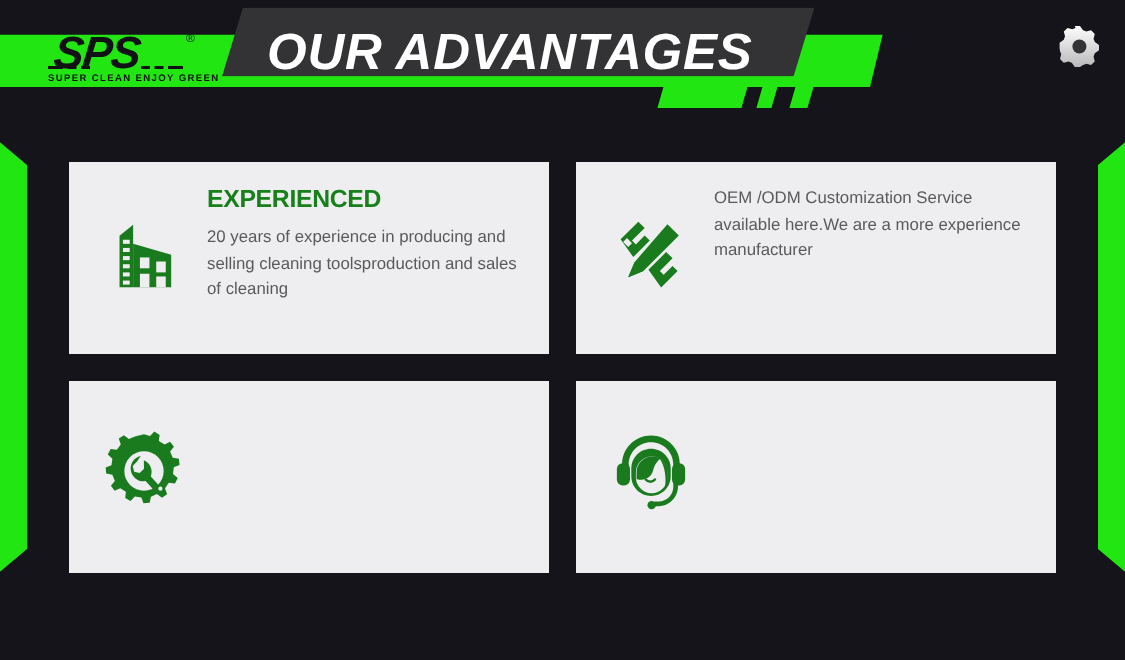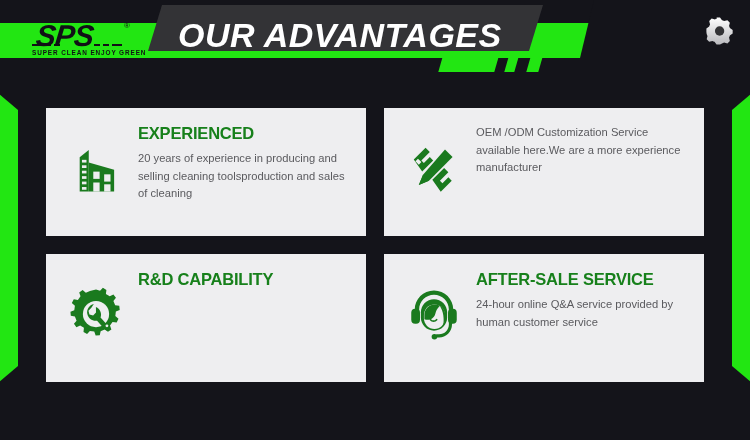--- a/index.html
+++ b/index.html
@@ -316,39 +316,34 @@
     <div class="card">
       <div class="card-icon">
         <svg viewBox="0 0 64 64" width="56" height="56">
           <path fill="#1a7a1e" d="M32 4l4.6 1.3 3.3-3.4 4 2.6-.6 4.7 4.4 2.6 4.2-2.1 2.9 3.8-2.9 3.7 2 4.7 4.7.8.5 4.7-4.4 1.8-.6 5 3.6 3.1-2.1 4.3-4.7-.6-2.9 4.2 1.6 4.5-3.9 2.7-3.8-2.8-4.6 2 -1 4.6-4.7.3-1.6-4.4-5-.7-3.2 3.5-4.1-2.4.5-4.7-4.3-2.7-4.3 2-2.8-3.9 3-3.6-1.9-4.7-4.7-.9-.4-4.7 4.4-1.7.7-5-3.5-3.2 2.2-4.2 4.7.7 3-4.1-1.5-4.5 3.9-2.6 3.7 2.9 4.7-1.9z"></path>
           <circle cx="32" cy="32" r="15" fill="#eeeef0"></circle>
           <path fill="#1a7a1e" d="M29.5 20.5c-5.2 1.1-8.6 6.3-7.4 11.6 1.1 5.1 6 8.4 11.1 7.6l9 9.9c1 1.1 2.7 1.2 3.8.2 1.1-1 1.2-2.7.2-3.8l-9-9.9c1.8-4.8-.5-10.2-5.3-12.2l.1 6.3-3.3 3.4-4.2-1.1-1.1-4.3 3.3-3.4z"></path>
           <circle cx="44.5" cy="45.5" r="1.6" fill="#eeeef0"></circle>
         </svg>
       </div>
       <div class="card-body">
-        <div class="card-title">R&amp;D CAPABILITY</div>
       </div>
     </div>
 
     <div class="card">
       <div class="card-icon">
         <svg viewBox="0 0 64 64" width="56" height="56">
           <path fill="#1a7a1e" d="M32 5C19.8 5 10 14.8 10 27v8h5v-8c0-9.4 7.6-17 17-17s17 7.6 17 17v8h5v-8C54 14.8 44.2 5 32 5z"></path>
           <rect x="6" y="26" width="10" height="17" rx="4.5" fill="#1a7a1e"></rect>
           <rect x="48" y="26" width="10" height="17" rx="4.5" fill="#1a7a1e"></rect>
           <path fill="#1a7a1e" d="M49 41v3c0 6.2-5 11.2-11.2 11.2h-3.3v3.6h3.3C45.8 58.8 52.6 52 52.6 43.6V41z"></path>
           <circle cx="32.5" cy="58" r="3.2" fill="#1a7a1e"></circle>
           <path fill="#1a7a1e" d="M32 15c-8.3 0-15 6.7-15 15v6c0 8.3 6.7 15 15 15s15-6.7 15-15v-6c0-8.3-6.7-15-15-15z"></path>
           <path fill="#eeeef0" d="M32.5 21c-6.6 0-12 5.4-12 12v4c0 6.6 5.4 12 12 12s12-5.4 12-12v-4c0-6.6-5.4-12-12-12z"></path>
           <path fill="#1a7a1e" d="M21 33c0-6.6 5.4-12 12-12 3.5 0 6.1 1.6 6.1 1.6S35 25.5 33.6 31.5C32.2 37.6 26 40 21 38z"></path>
           <path fill="#1a7a1e" d="M38.5 22.5c3.8 2 6.3 6 6.3 10.6v5c0 2.6-.8 5-2.2 7 1.1-7.3.4-16.2-4.1-22.6z"></path>
           <path fill="none" stroke="#1a7a1e" stroke-width="1.9" stroke-linecap="round" d="M28 38.5c.9 1.1 2.1 1.7 3.5 1.7s2.6-.6 3.5-1.7"></path>
         </svg>
       </div>
-      <div class="card-body">
-        <div class="card-title">AFTER-SALE SERVICE</div>
-        <div class="card-desc">24-hour online Q&amp;A service provided by human customer service</div>
-      </div>
     </div>
 
   </div>
 </div>
 
 </body></html>

